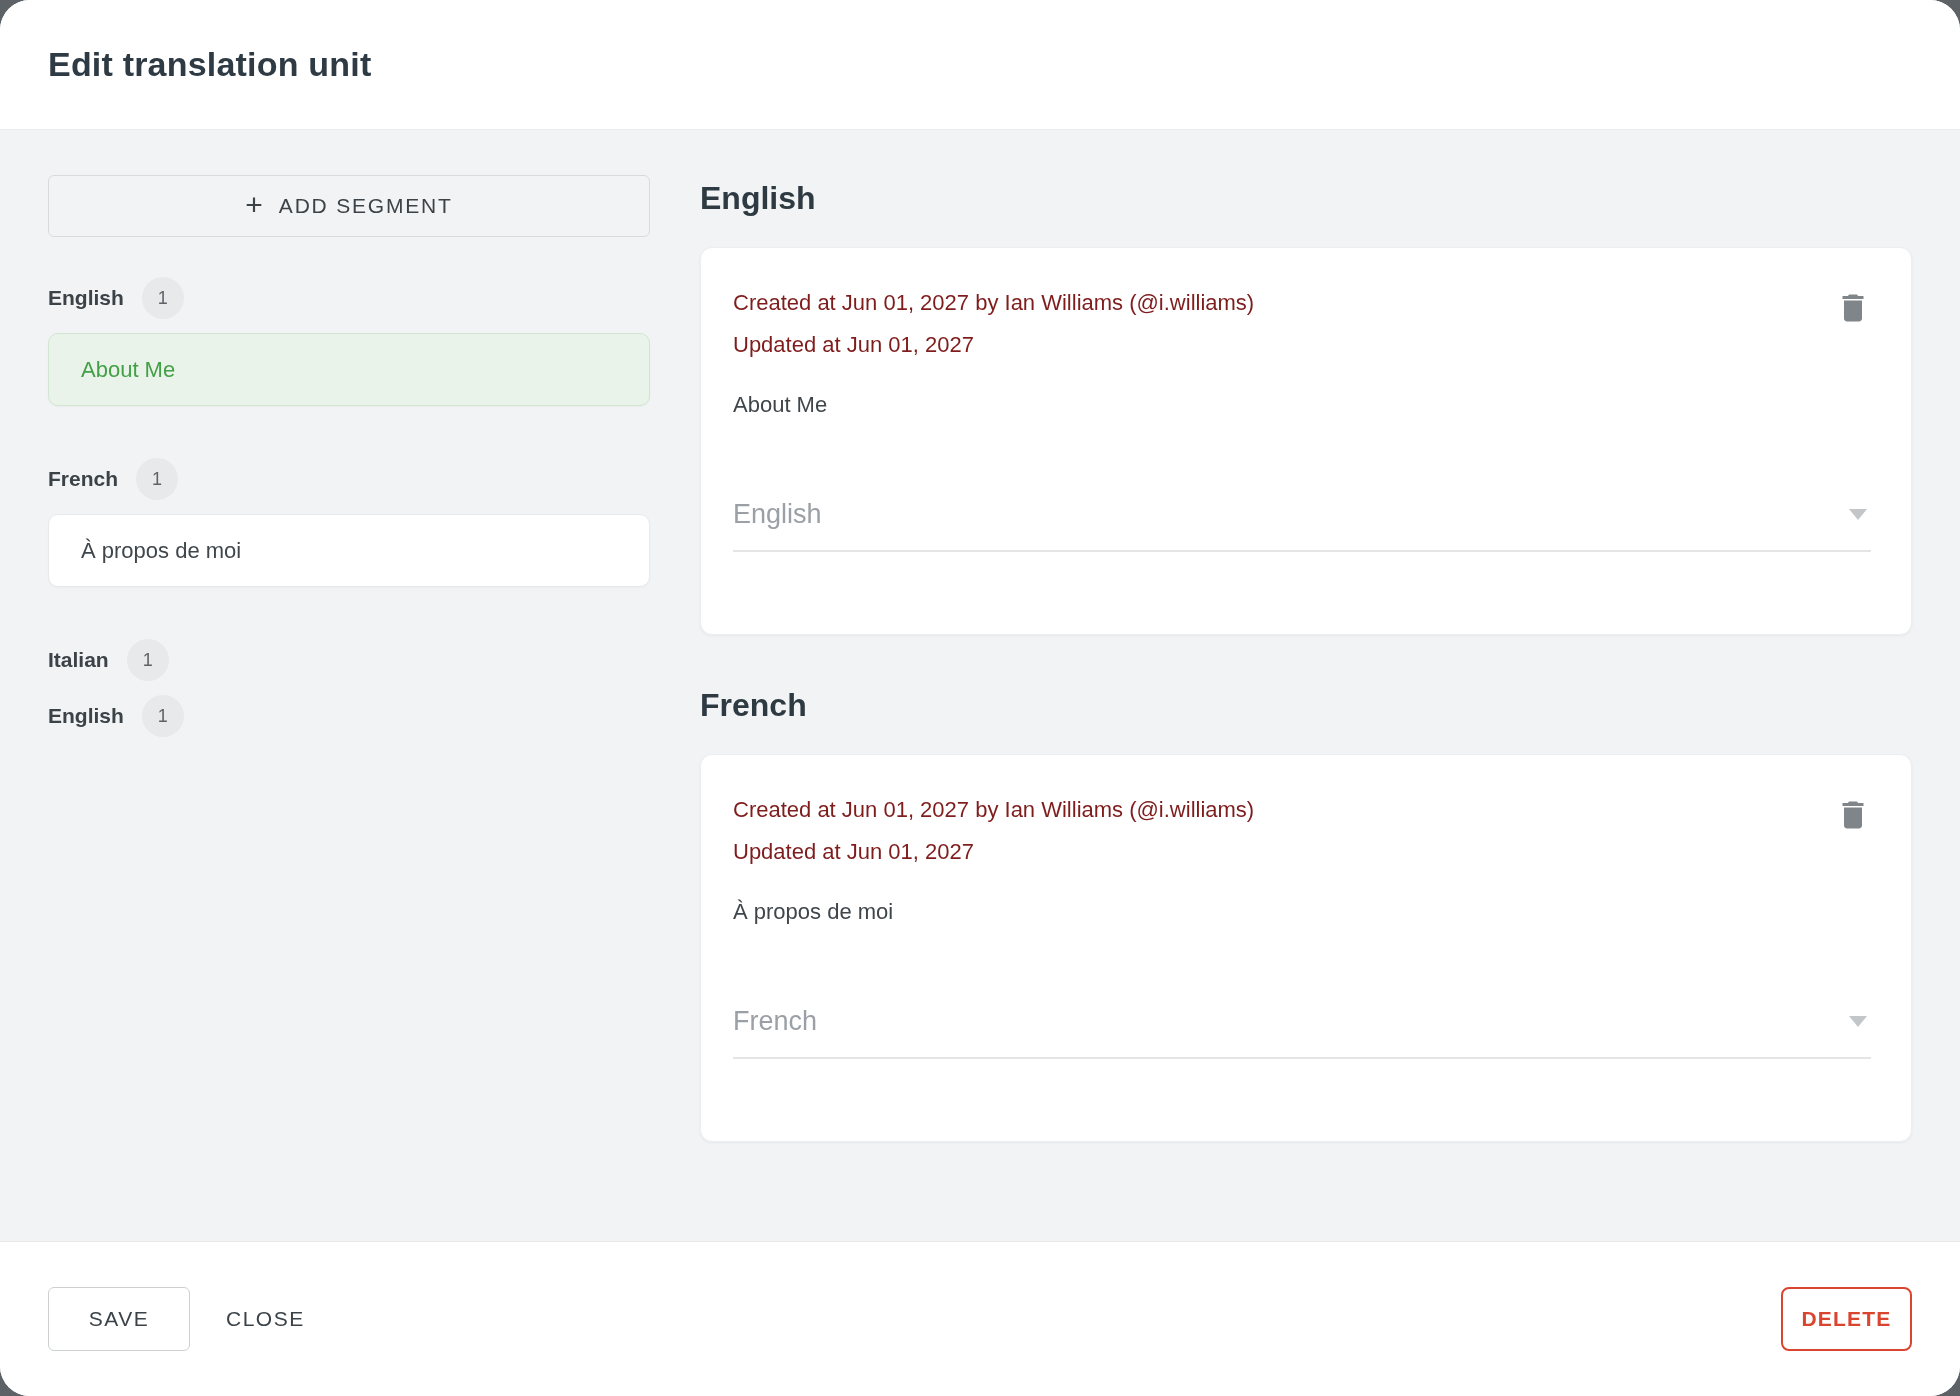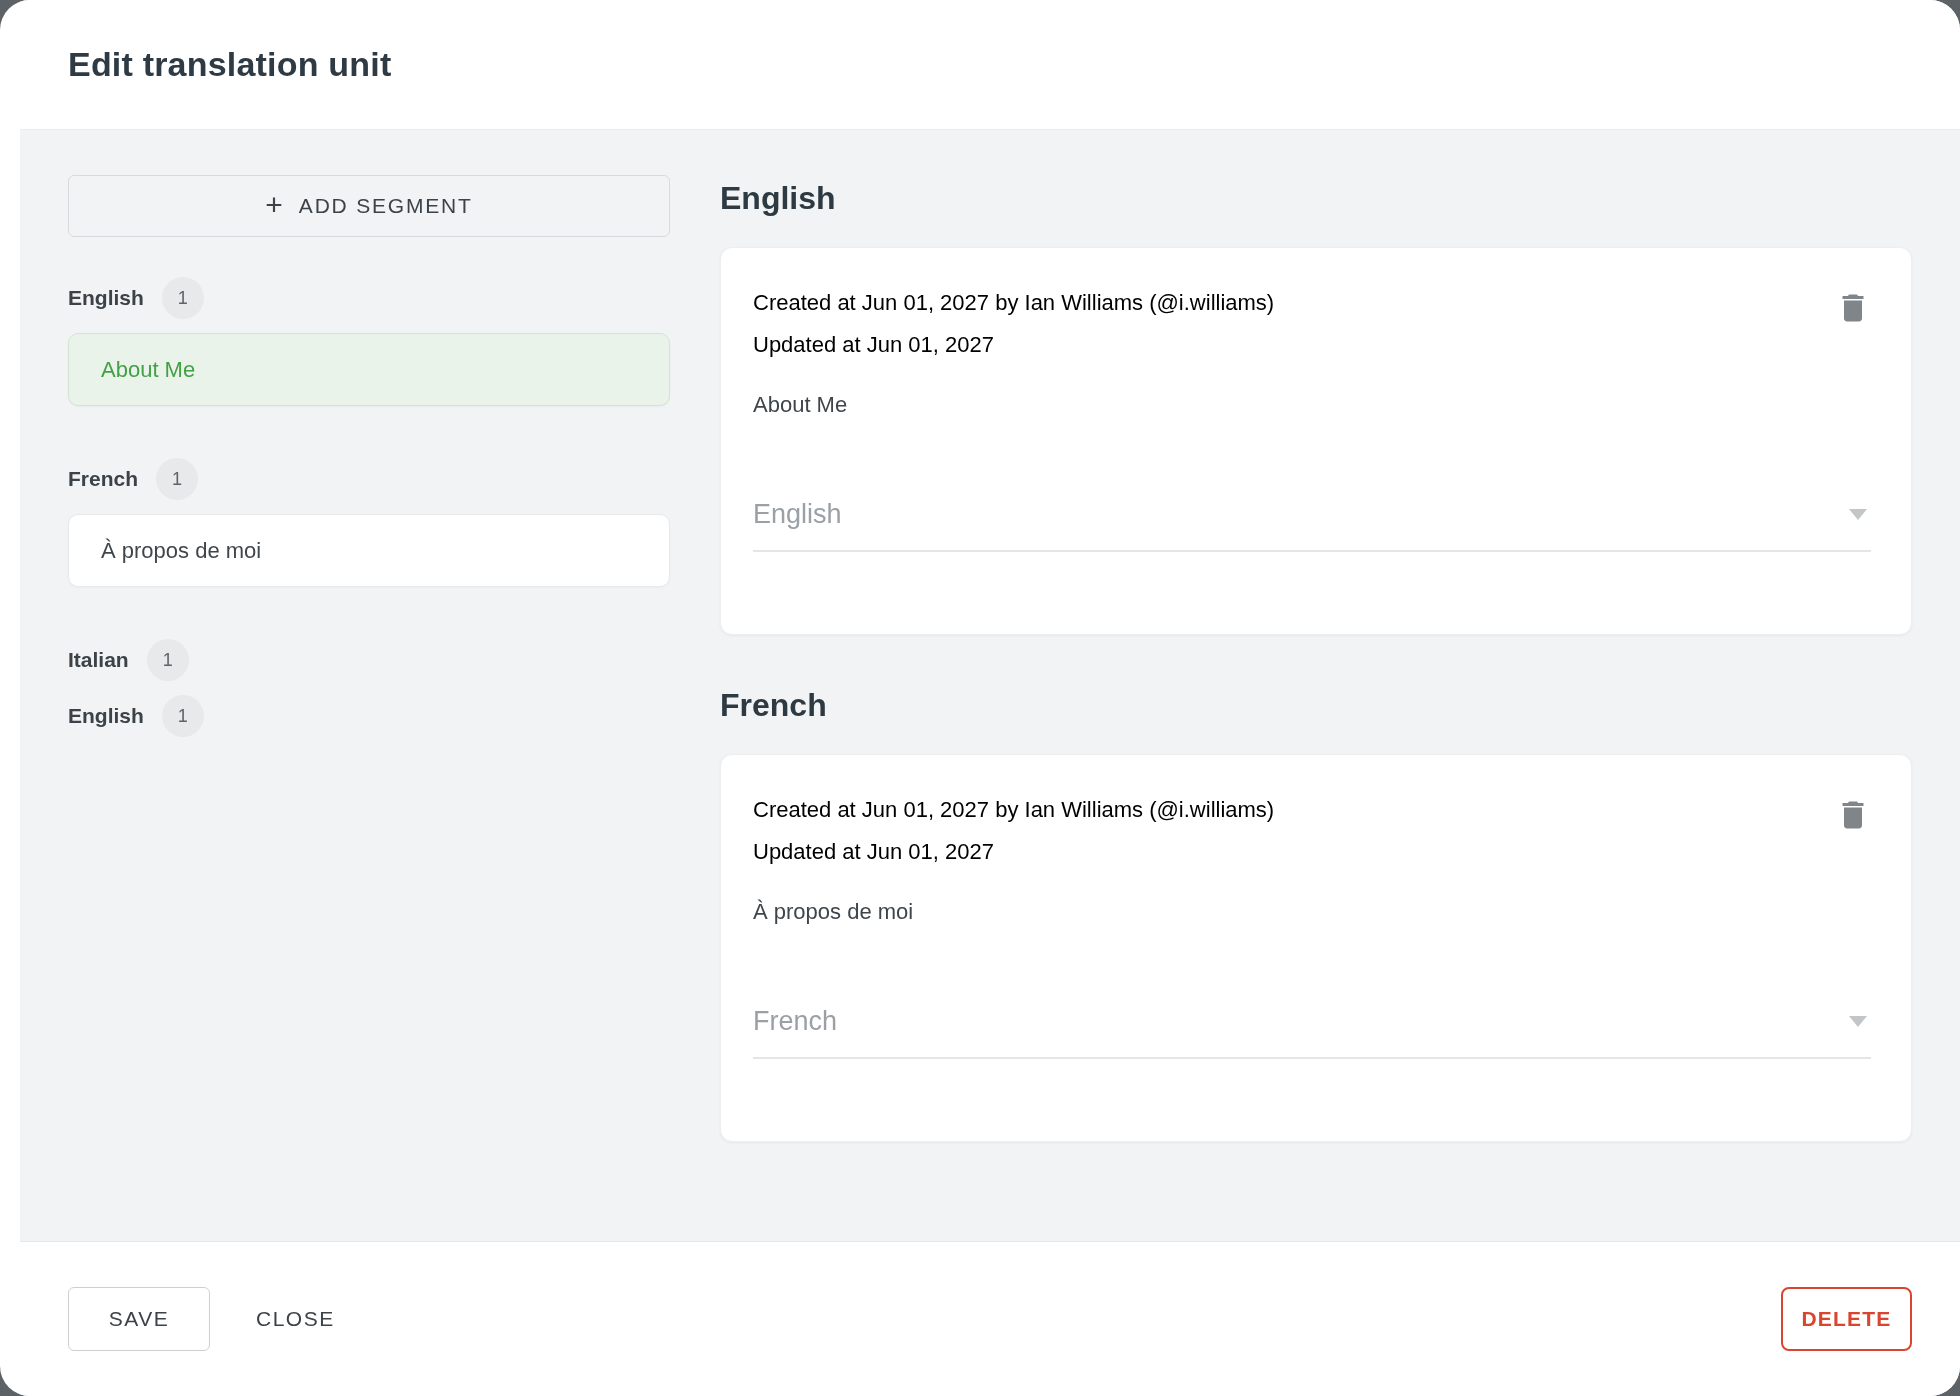--- a/index.html
+++ b/index.html
@@ -6,21 +6,21 @@
   body {
     font-family: "Liberation Sans", "DejaVu Sans", sans-serif;
     background: #5d6267;
   }
   .backdrop { position: fixed; inset: 0; background: #5d6267; }
   .dialog {
     position: absolute; inset: 0;
     background: #ffffff;
     border-radius: 30px;
     overflow: hidden;
-    display: flex; flex-direction: column; padding-left: 20px;
+    display: flex; flex-direction: column;
   }
   
   .dlg-header {
     flex: none; height: 130px; background: #ffffff;
     display: flex; align-items: center; padding: 0 48px;
     border-bottom: 1px solid #e9ebec; box-sizing: border-box;
   }
   .dlg-title {
     margin: 0; font-size: 34px; font-weight: 600; color: #2f3b44;
     letter-spacing: 0.2px;
@@ -54,41 +54,41 @@
   
   .main { flex: 1; box-sizing: border-box; padding: 50px 48px 0 50px; overflow: hidden; }
   .section-heading { margin: 0 0 30px 0; font-size: 32px; font-weight: 700; color: #2e3a42; }
   .section + .section .section-heading { margin-top: 52px; }
   .card {
     background: #ffffff; border: 1px solid #eceeef; border-radius: 12px;
     box-shadow: 0 1px 3px rgba(0,0,0,0.05);
     box-sizing: border-box; height: 388px; padding: 34px 40px 0 32px;
   }
   .card-top { display: flex; justify-content: space-between; align-items: flex-start; }
-  .meta-line { font-size: 22px; color: #000000; line-height: 42px; }
+  .meta-line { font-size: 22px; color: #7f1d1d; line-height: 42px; }
   .trash-btn { background: none; border: none; padding: 0; margin-top: 8px; cursor: pointer; }
   .trash-btn svg { display: block; }
   .seg-text { margin-top: 25px; font-size: 22px; line-height: 28px; color: #3f464b; }
   .select-field {
     margin-top: 80px; padding-bottom: 20px;
     border-bottom: 2px solid #e3e5e6;
     display: flex; align-items: center; justify-content: space-between;
     cursor: pointer;
   }
   .select-value { font-size: 27px; color: #9aa0a6; }
   .caret {
     width: 0; height: 0; margin-right: 4px;
     border-left: 9px solid transparent; border-right: 9px solid transparent;
     border-top: 11px solid #c3c6c8;
   }
   
   .dlg-footer {
     flex: none; height: 155px; background: #ffffff;
     border-top: 1px solid #e6e8e9; box-sizing: border-box;
-    display: flex; align-items: center; padding: 0 48px; gap: 46px;
+    display: flex; align-items: center; padding: 0 48px; gap: 36px;
   }
   .btn-outline {
     width: 142px; height: 64px; background: #ffffff;
     border: 1px solid #cdd0d2; border-radius: 6px;
     font-family: inherit; font-size: 21px; font-weight: 500; letter-spacing: 1.5px;
     color: #3c4348; cursor: pointer;
   }
   .btn-text {
     background: none; border: none; padding: 0;
     font-family: inherit; font-size: 21px; font-weight: 500; letter-spacing: 1.5px;

